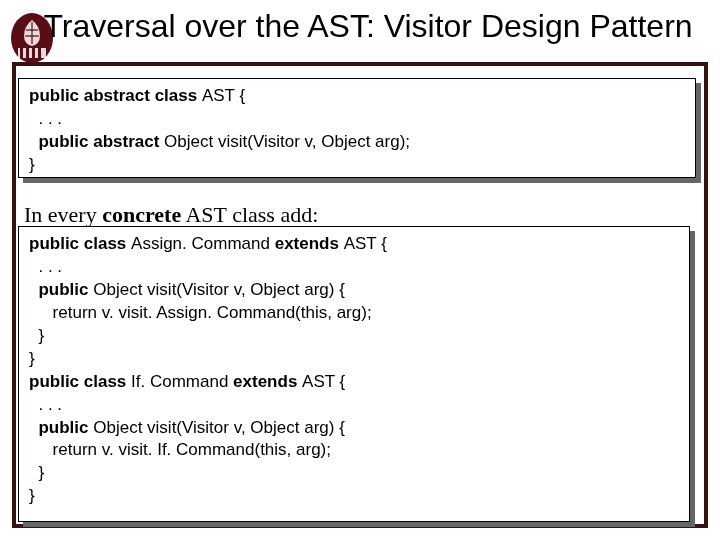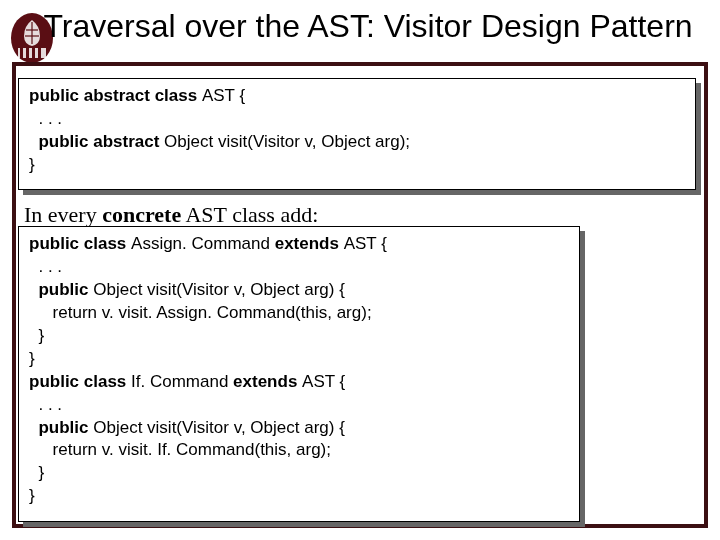--- a/index.html
+++ b/index.html
@@ -48,34 +48,34 @@
     border: 1.5px solid #000;
     box-shadow: 5px 5px 0 0 #666;
     font-family: Arial, Helvetica, sans-serif;
     font-size: 17px;
     line-height: 1.35;
     padding: 6px 10px 8px 10px;
     z-index: 2;
     white-space: pre;
   }
   .codebox .b { font-weight: bold; }
-  .box1 { top: 78px; left: 18px; width: 678px; height: 112px; }
+  .box1 { top: 78px; left: 18px; width: 678px; height: 100px; }
   .intertext {
     position: absolute;
     top: 194px;
     left: 22px;
     font-size: 22px;
     color: #000;
     z-index: 2;
     background: #fff;
     padding: 0 2px;
     margin-top: 8px;
   }
   .intertext .b { font-weight: bold; }
-  .box2 { top: 226px; left: 18px; width: 562px; height: 296px; }
+  .box2 { top: 226px; left: 18px; width: 672px; height: 296px; }
 </style>
 </head>
 <body>
 
 <div class="logo">
   <svg viewBox="0 0 44 52">
     <ellipse cx="22" cy="26" rx="21" ry="25" fill="#5a0e14"></ellipse>
     <rect x="8" y="36" width="28" height="10" fill="#fff" opacity="0.85"></rect>
     <rect x="10" y="36" width="3" height="10" fill="#5a0e14"></rect>
     <rect x="16" y="36" width="3" height="10" fill="#5a0e14"></rect>

